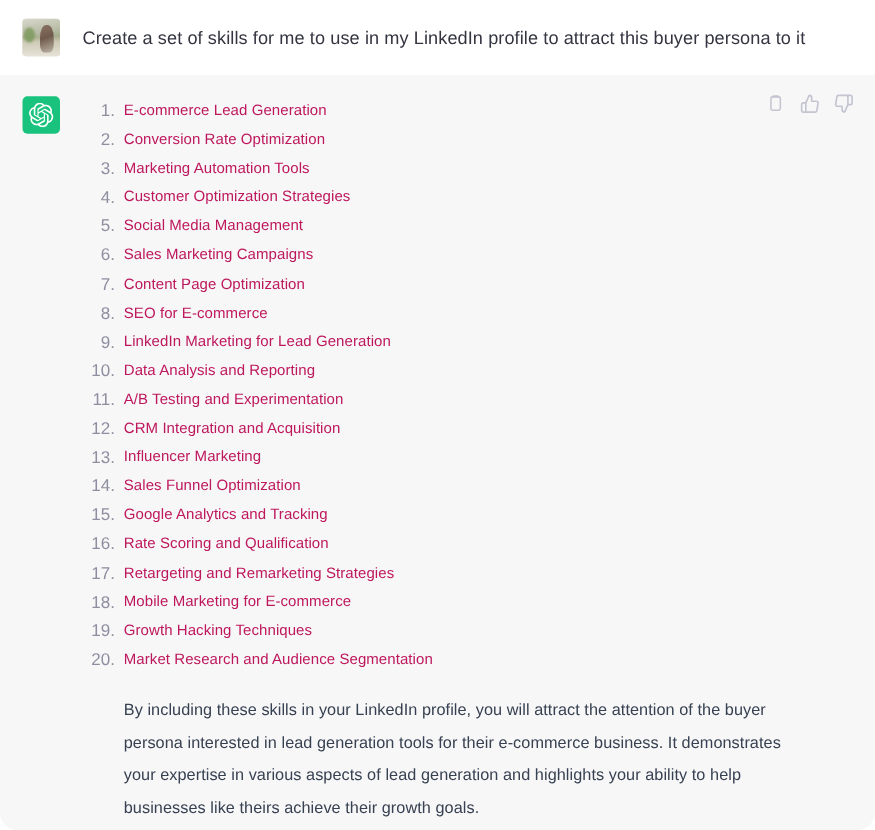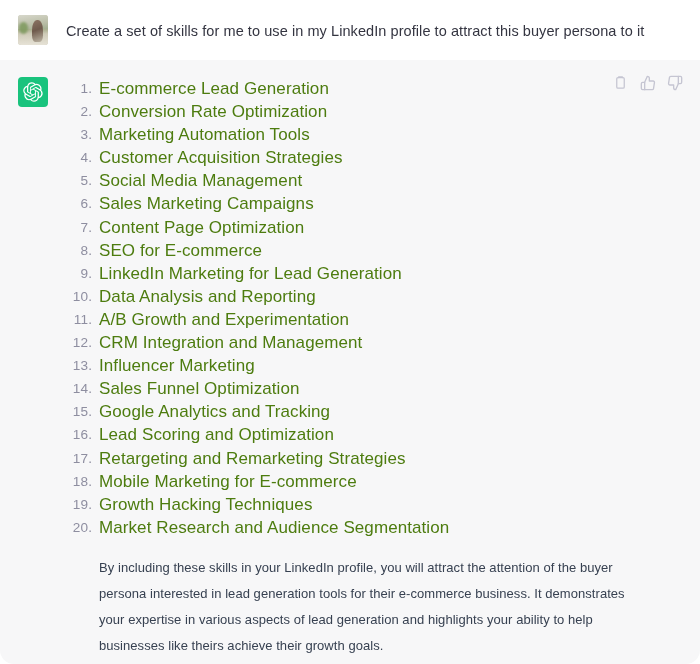--- a/index.html
+++ b/index.html
@@ -115,23 +115,23 @@
   ol.skills {
     list-style: none;
     margin: 0;
     padding: 0;
     counter-reset: skill;
   }
   ol.skills li {
     counter-increment: skill;
     position: relative;
     padding-left: 33px;
-    font-size: 17px;
+    font-size: 12px;
     line-height: 23.1px;
-    color: #4d7c0f;
+    color: #be185d;
     letter-spacing: .005em;
     white-space: nowrap;
   }
   ol.skills li::before {
     content: counter(skill) ".";
     position: absolute;
     left: 0;
     width: 26px;
     text-align: right;
     color: #8e8ea0;
@@ -189,33 +189,33 @@
         <path d="M37.532 16.87a9.963 9.963 0 0 0-.856-8.184 10.078 10.078 0 0 0-10.855-4.835A9.964 9.964 0 0 0 18.306.5a10.079 10.079 0 0 0-9.614 6.977 9.967 9.967 0 0 0-6.664 4.834 10.08 10.08 0 0 0 1.24 11.817 9.965 9.965 0 0 0 .856 8.185 10.079 10.079 0 0 0 10.855 4.835 9.965 9.965 0 0 0 7.516 3.35 10.078 10.078 0 0 0 9.617-6.981 9.967 9.967 0 0 0 6.663-4.834 10.079 10.079 0 0 0-1.243-11.813ZM22.498 37.886a7.474 7.474 0 0 1-4.799-1.735c.06-.33.143-.092.241-.148l7.967-4.6a1.294 1.294 0 0 0 .655-1.134V19.054l3.366 1.945a.12.12 0 0 1 .066.092v9.299a7.505 7.505 0 0 1-7.496 7.496ZM6.392 31.006a7.471 7.471 0 0 1-.893-5.023c.06.036.162.099.235.141l7.967 4.6a1.297 1.297 0 0 0 1.308 0l9.724-5.614v3.888a.12.12 0 0 1-.048.103l-8.051 4.649a7.504 7.504 0 0 1-10.242-2.744ZM4.297 13.62A7.469 7.469 0 0 1 8.2 10.333c0 .068-.004.19-.004.274v9.201a1.294 1.294 0 0 0 .654 1.132l9.723 5.614-3.366 1.944a.12.12 0 0 1-.114.01L7.04 23.856a7.504 7.504 0 0 1-2.743-10.237Zm27.658 6.437-9.724-5.615 3.367-1.943a.12.12 0 0 1 .113-.01l8.052 4.648a7.498 7.498 0 0 1-1.158 13.528v-9.476a1.293 1.293 0 0 0-.65-1.132Zm3.35-5.043c-.059-.037-.162-.099-.235-.141l-7.967-4.6a1.298 1.298 0 0 0-1.308 0l-9.723 5.614v-3.888a.12.12 0 0 1 .048-.103l8.05-4.645a7.497 7.497 0 0 1 11.135 7.763Zm-21.063 6.929-3.367-1.944a.12.12 0 0 1-.065-.092v-9.299a7.497 7.497 0 0 1 12.293-5.756 6.94 6.94 0 0 0-.24.147l-7.968 4.6a1.294 1.294 0 0 0-.654 1.132l-.004 11.212h.005Zm1.829-3.943 4.33-2.501 4.332 2.5v5l-4.331 2.5-4.331-2.5v-5Z" fill="#ffffff"></path>
       </svg>
     </div>
 
     <div class="assistant-body">
 
       <ol class="skills">
         <li>E-commerce Lead Generation</li>
         <li>Conversion Rate Optimization</li>
         <li>Marketing Automation Tools</li>
-        <li>Customer Acquisition Strategies</li>
+        <li>Customer Optimization Strategies</li>
         <li>Social Media Management</li>
         <li>Sales Marketing Campaigns</li>
         <li>Content Page Optimization</li>
         <li>SEO for E-commerce</li>
         <li>LinkedIn Marketing for Lead Generation</li>
         <li>Data Analysis and Reporting</li>
-        <li>A/B Growth and Experimentation</li>
-        <li>CRM Integration and Management</li>
+        <li>A/B Testing and Experimentation</li>
+        <li>CRM Integration and Acquisition</li>
         <li>Influencer Marketing</li>
         <li>Sales Funnel Optimization</li>
         <li>Google Analytics and Tracking</li>
-        <li>Lead Scoring and Optimization</li>
+        <li>Rate Scoring and Qualification</li>
         <li>Retargeting and Remarketing Strategies</li>
         <li>Mobile Marketing for E-commerce</li>
         <li>Growth Hacking Techniques</li>
         <li>Market Research and Audience Segmentation</li>
       </ol>
 
       <p class="closing">By including these skills in your LinkedIn profile, you will attract the attention of the buyer persona interested in lead generation tools for their e-commerce business. It demonstrates your expertise in various aspects of lead generation and highlights your ability to help businesses like theirs achieve their growth goals.</p>
     </div>
 
     <div class="actions">

